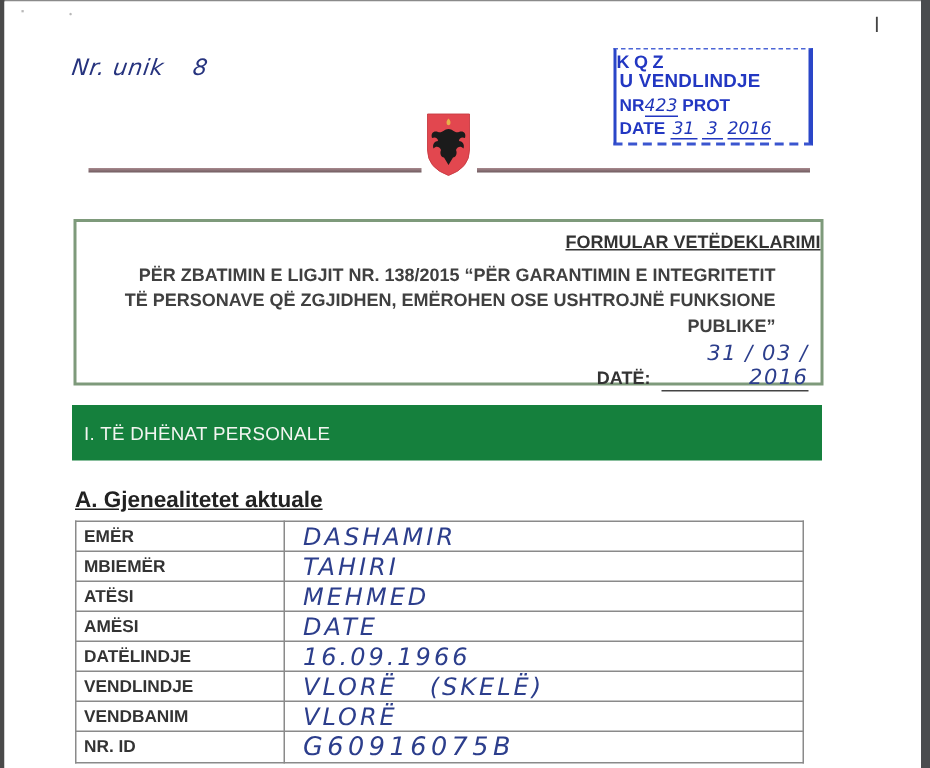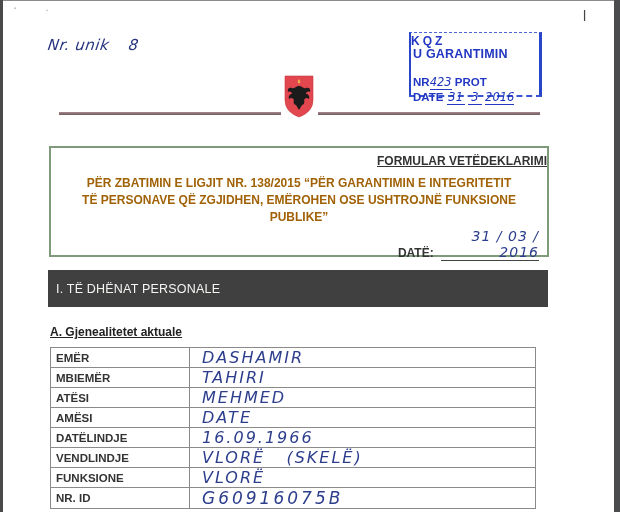--- a/index.html
+++ b/index.html
@@ -33,37 +33,37 @@
     position:absolute; left:409px; top:32px; width:128px; height:62px;
     border-left:2px solid #2a46c8; border-right:3px solid #2a46c8;
     border-top:1px dashed #4d66d6; border-bottom:2px dashed #3a55cf;
     color:#2237c2; font-family:"Liberation Sans", sans-serif; font-weight:bold;
   }
   .stamp .s1 { position:absolute; left:0; width:128px; top:1px; text-align:left; font-size:12px; letter-spacing:3px; }
   .stamp .s2 { position:absolute; left:2px; top:14px; font-size:12.5px; letter-spacing:0.2px; }
   .stamp .s3 { position:absolute; left:2px; top:30px; font-size:11.5px; }
   .stamp .s4 { position:absolute; left:2px; top:45px; font-size:11.5px; }
   .stamp .hw { font-family:"DejaVu Sans", sans-serif; font-style:italic; font-weight:normal; color:#1f35b8; }
-  .stamp .ul { border-bottom:1px solid #2237c2; display:inline-block;margin-top:12px; }
+  .stamp .ul { border-bottom:1px solid #2237c2; display:inline-block; }
 
   
   .title-box {
     position:absolute; left:49px; top:146px; width:496px; height:107px;
     border:2px solid #7e9a7b; box-sizing:content-box;
   }
   .title-main { position:absolute; left:0; width:496px; top:6px; text-align:right; font-size:12px; font-weight:bold; color:#333; text-decoration:underline; }
-  .title-sub { position:absolute; left:30px; width:436px; top:27px; text-align:center; font-size:12px; font-weight:bold; color:#a16207; line-height:17px; }
+  .title-sub { position:absolute; left:30px; width:436px; top:27px; text-align:right; font-size:12px; font-weight:bold; color:#404040; line-height:17px; }
   .date-row { position:absolute; right:8px; top:80px; font-size:12px; font-weight:bold; color:#333; }
   .date-row .dval { display:inline-block; width:96px; border-bottom:1px solid #444; margin-left:4px; font-size:14px; text-align:right; padding-left:2px; letter-spacing:1px; }
 
   
-  .section-banner { position:absolute; left:48px; top:270px; width:500px; height:37px; background:#404040; }
+  .section-banner { position:absolute; left:48px; top:270px; width:500px; height:37px; background:#15803d; }
   .section-banner span { position:absolute; left:8px; top:12px; color:#f3f5f1; font-size:12.5px; letter-spacing:0.2px; }
 
-  .subheading { position:absolute; left:50px; top:325px; font-size:12px; font-weight:bold; color:#222; text-decoration:underline; }
+  .subheading { position:absolute; left:50px; top:325px; font-size:15px; font-weight:bold; color:#222; text-decoration:underline; }
 
   
   .data-table { position:absolute; left:50px; top:347px; width:486px; border-collapse:collapse; }
   .data-table td { border:1px solid #8a8a8a; height:18.9px; padding:0; }
   .data-table td.lbl { width:133px; padding-left:5px; font-size:11.5px; font-weight:bold; color:#333; }
   .data-table td.val { padding-left:12px; font-size:16px; letter-spacing:2px; }
   .data-table tr.last td.val { font-size:17px; letter-spacing:3px; }
 </style>
 </head>
 <body>
@@ -87,21 +87,21 @@
 <div class="hline left"></div>
 <div class="hline right"></div>
 <svg class="emblem" viewBox="0 0 32 46">
   <path d="M2 4 L30 4 L30 28 Q30 40 16 45 Q2 40 2 28 Z" fill="#e2474f" stroke="#c73a42" stroke-width="0.6"></path>
   <path d="M16 7 q2 2 1 4 q-1 1 -2 0 q-1 -2 1 -4z" fill="#e8b24a"></path>
   <path d="M16 14 C13 14 12 17 9 16 C6 15 4 17 5 20 C7 19 9 20 9 22 C7 22 5 24 6 27 C8 25 10 26 11 28 C10 30 11 33 13 33 L16 38 L19 33 C21 33 22 30 21 28 C22 26 24 25 26 27 C27 24 25 22 23 22 C23 20 25 19 27 20 C28 17 26 15 23 16 C20 17 19 14 16 14 Z" fill="#1b1b1b"></path>
 </svg>
 
 <div class="stamp">
   <div class="s1">KQZ</div>
-  <div class="s2">U GARANTIMIN</div>
+  <div class="s2">U VENDLINDJE</div>
   <div class="s3">
     <span>NR</span><span class="hw ul">423</span>
     <span>PROT</span>
   </div>
   <div class="s4">
     <span>DATE</span>
     <span class="hw ul" style="width:18px;text-align:center;">31</span>
     <span class="hw ul" style="width:14px;text-align:center;">3</span>
     <span class="hw ul">2016</span>
   </div>
@@ -142,21 +142,21 @@
   </tr>
   <tr>
     <td class="lbl">DATËLINDJE</td>
     <td class="val hand">16.09.1966</td>
   </tr>
   <tr>
     <td class="lbl">VENDLINDJE</td>
     <td class="val hand" style="white-space:pre;">VLORË   (SKELË)</td>
   </tr>
   <tr>
-    <td class="lbl">FUNKSIONE</td>
+    <td class="lbl">VENDBANIM</td>
     <td class="val hand">VLORË</td>
   </tr>
   <tr class="last">
     <td class="lbl">NR. ID</td>
     <td class="val hand">G60916075B</td>
   </tr>
 </tbody>
   </table>
 
 </body></html>

